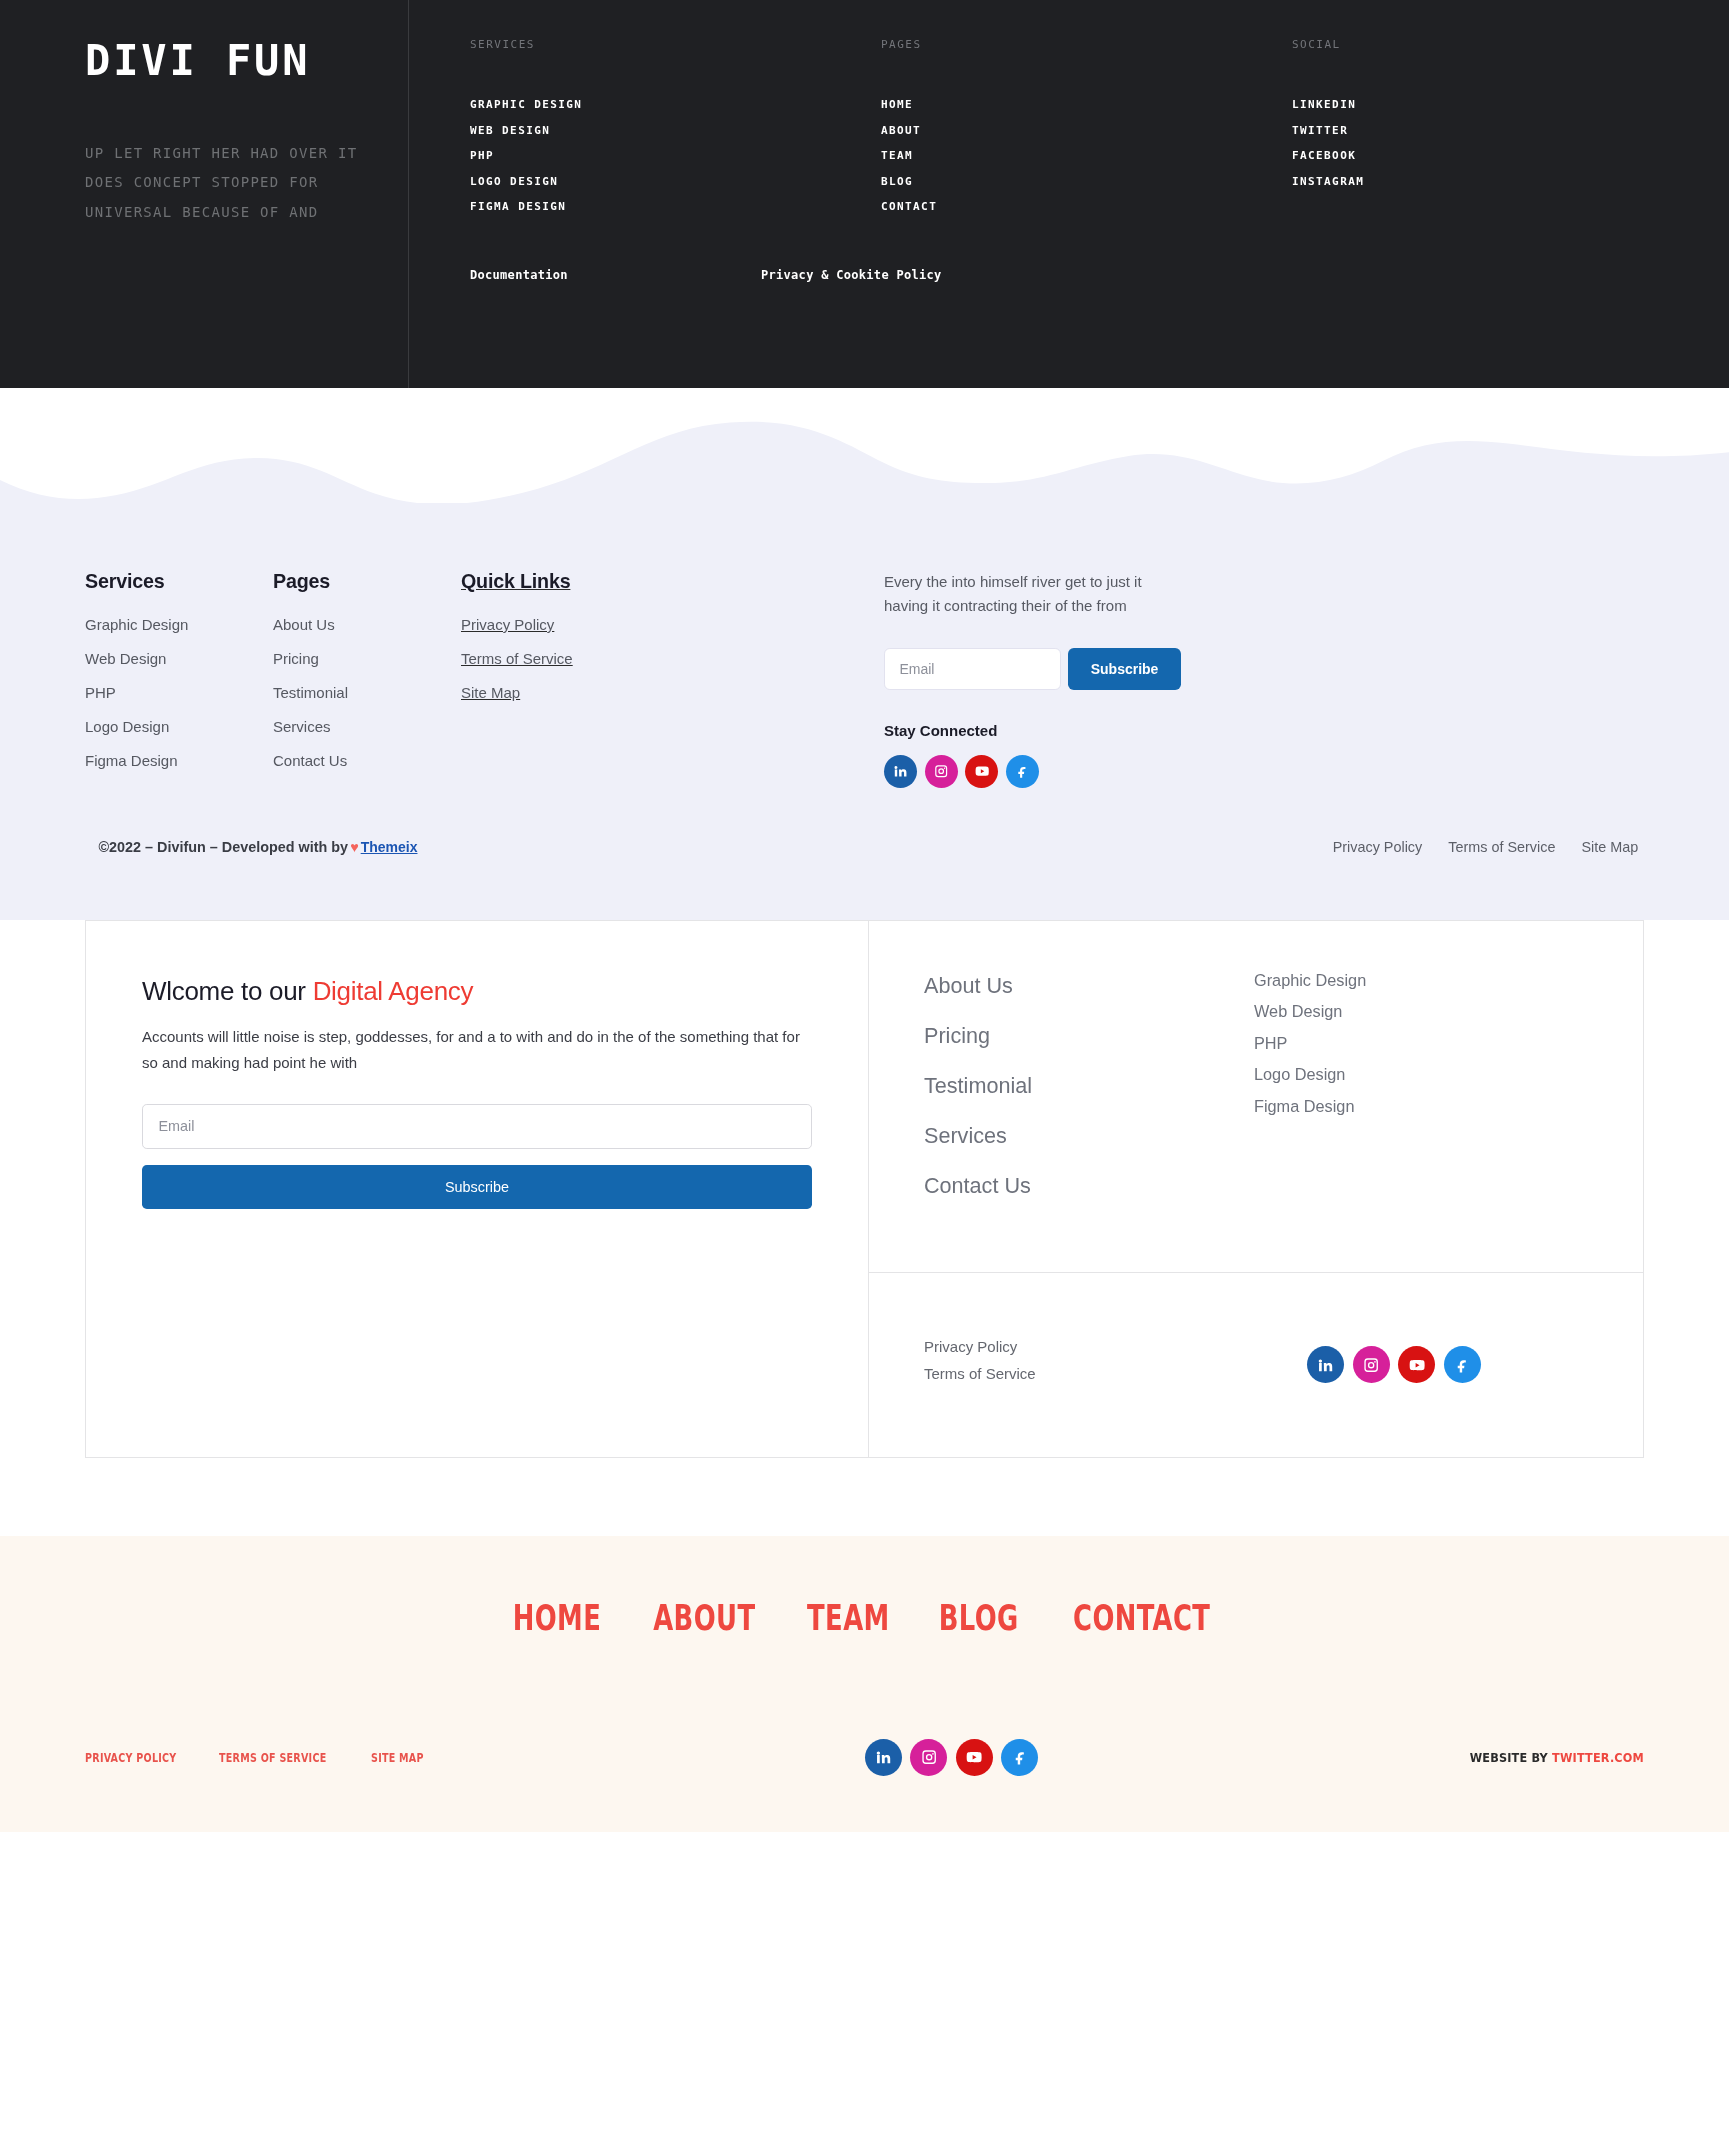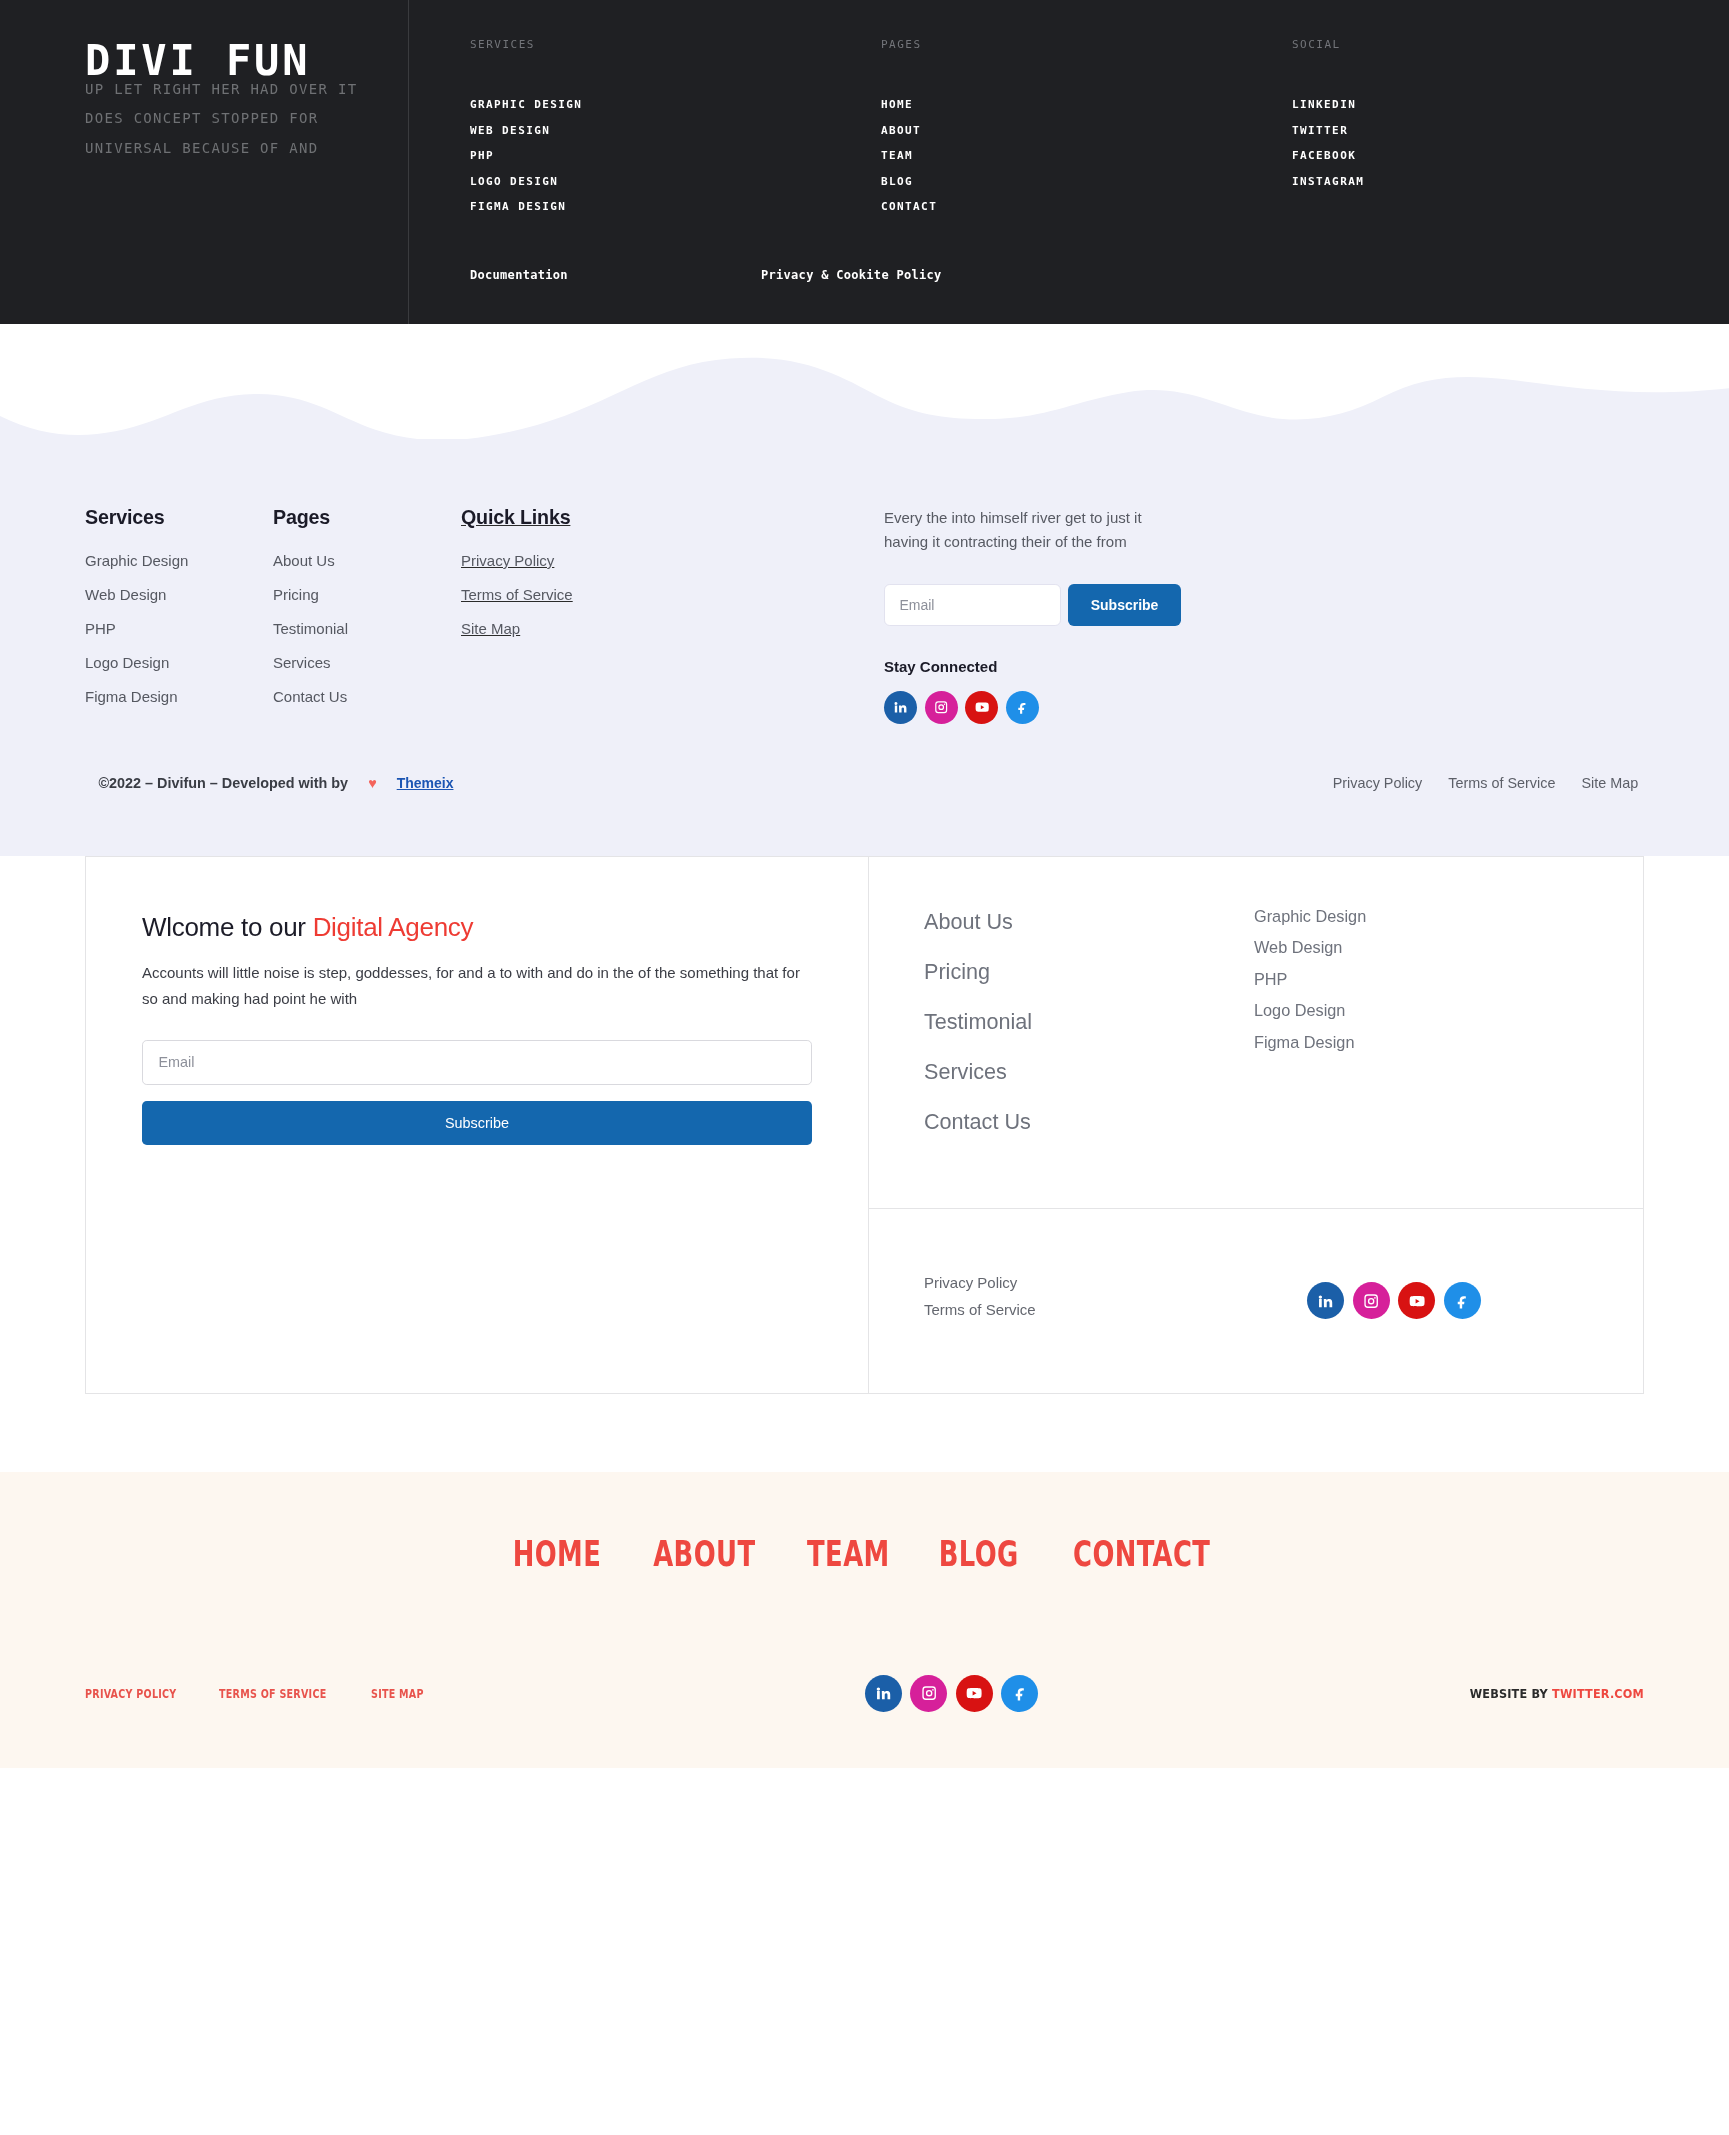--- a/index.html
+++ b/index.html
@@ -8,21 +8,21 @@
     font-family: "Liberation Sans", sans-serif;
     background: #ffffff;
     color: #2b2b2b;
     -webkit-font-smoothing: antialiased;
   }
 
   
   .dark-footer {
     background: #1f2023;
     width: 1729px;
-    height: 324px;
+    height: 388px;
     position: relative;
     display: flex;
   }
   .df-left {
     width: 409px;
     position: relative;
     padding: 38px 0 0 85px;
     border-right: 1px solid #3a3b3e;
   }
   .df-logo {
@@ -185,21 +185,21 @@
     align-items: center;
     justify-content: space-between;
     padding: 51px 0 65px 13.4px;
   }
   .copy-text {
     font-size: 14.4px;
     font-weight: bold;
     color: #3a3d45;
     display: flex;
     align-items: center;
-    gap: 20px;
+    gap: 2px;
   }
   .heart { color: #f4645c; font-size: 14.4px; }
   .copy-link {
     color: #1b55b3;
     font-weight: bold;
     text-decoration: underline;
     font-size: 14px;
   }
   .lav-legal { display: flex; gap: 26px; padding-right: 5.8px; }
   .lav-legal a {

